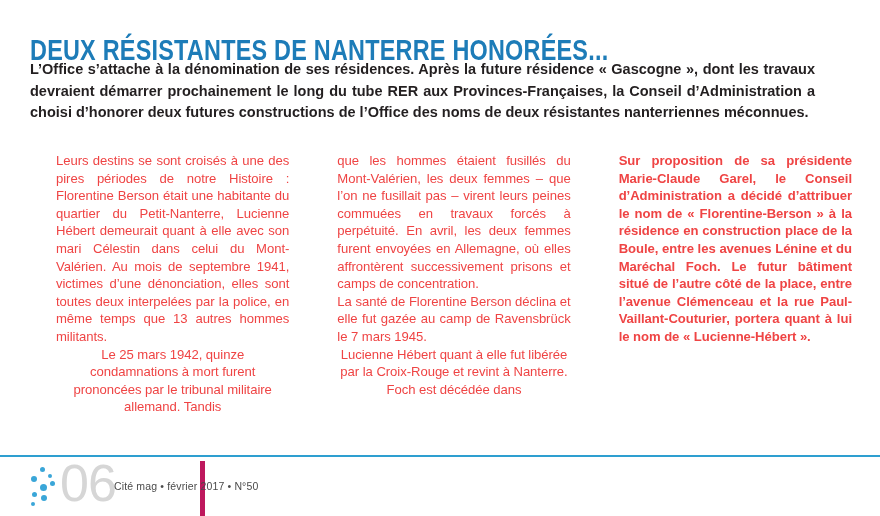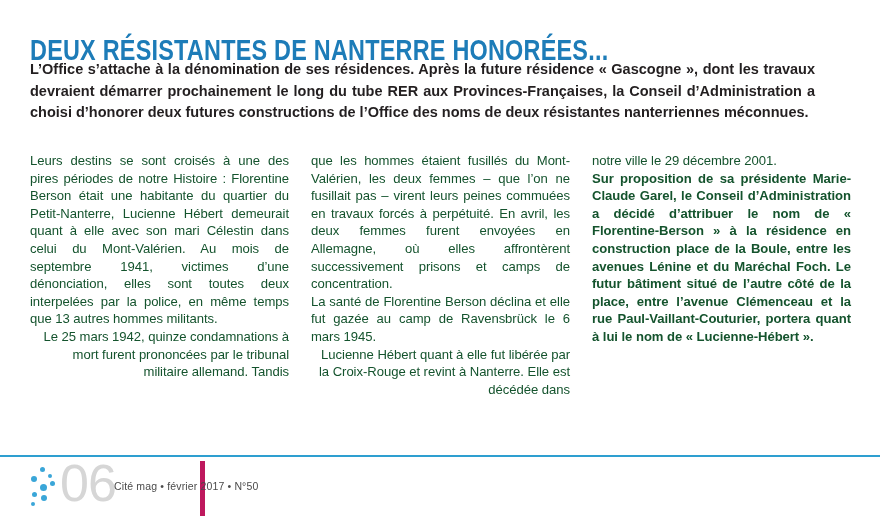--- a/index.html
+++ b/index.html
@@ -65,29 +65,30 @@
     width: 822px;
     height: 278px;
     display: flex;
     gap: 22px;
   }
   .column {
     width: 259px;
     font-size: 13.1px;
     line-height: 17.6px;
     text-align: justify;
-    color: #14532d;
+    color: #ef4444;
     letter-spacing: -0.05px;
+    margin-left: 26px;
   }
   .column p {
     margin: 0;
     text-align: justify;
   }
   .column p:last-child {
-    text-align: right;
+    text-align: center;
   }
   .col-last p:last-child {
     text-align: justify;
     font-weight: bold;
   }
 
   
   .footer-rule {
     position: absolute;
     left: 0;
@@ -156,26 +157,25 @@
 
   <div class="columns">
 
     <div class="column">
       <p>Leurs destins se sont croisés à une des pires périodes de notre Histoire : Florentine Berson était une habitante du quartier du Petit-Nanterre, Lucienne Hébert demeurait quant à elle avec son mari Célestin dans celui du Mont-Valérien. Au mois de septembre 1941, victimes d’une dénonciation, elles sont toutes deux interpelées par la police, en même temps que 13 autres hommes militants.</p>
       <p>Le 25 mars 1942, quinze condamnations à mort furent prononcées par le tribunal militaire allemand. Tandis</p>
     </div>
 
     <div class="column">
       <p>que les hommes étaient fusillés du Mont-Valérien, les deux femmes – que l’on ne fusillait pas – virent leurs peines commuées en travaux forcés à perpétuité. En avril, les deux femmes furent envoyées en Allemagne, où elles affrontèrent successivement prisons et camps de concentration.</p>
-      <p>La santé de Florentine Berson déclina et elle fut gazée au camp de Ravensbrück le 6 mars 1945.</p>
-      <p>Lucienne Hébert quant à elle fut libérée par la Croix-Rouge et revint à Nanterre. Elle est décédée dans</p>
+      <p>La santé de Florentine Berson déclina et elle fut gazée au camp de Ravensbrück le 7 mars 1945.</p>
+      <p>Lucienne Hébert quant à elle fut libérée par la Croix-Rouge et revint à Nanterre. Foch est décédée dans</p>
     </div>
 
     <div class="column col-last">
-      <p>notre ville le 29 décembre 2001.</p>
       <p>Sur proposition de sa présidente Marie-Claude Garel, le Conseil d’Administration a décidé d’attribuer le nom de « Florentine-Berson » à la résidence en construction place de la Boule, entre les avenues Lénine et du Maréchal Foch. Le futur bâtiment situé de l’autre côté de la place, entre l’avenue Clémenceau et la rue Paul-Vaillant-Couturier, portera quant à lui le nom de « Lucienne-Hébert ».</p>
     </div>
 
   </div>
 
   <div class="footer-rule"></div>
 
   <div class="footer">
 
     <div class="folio-block">

